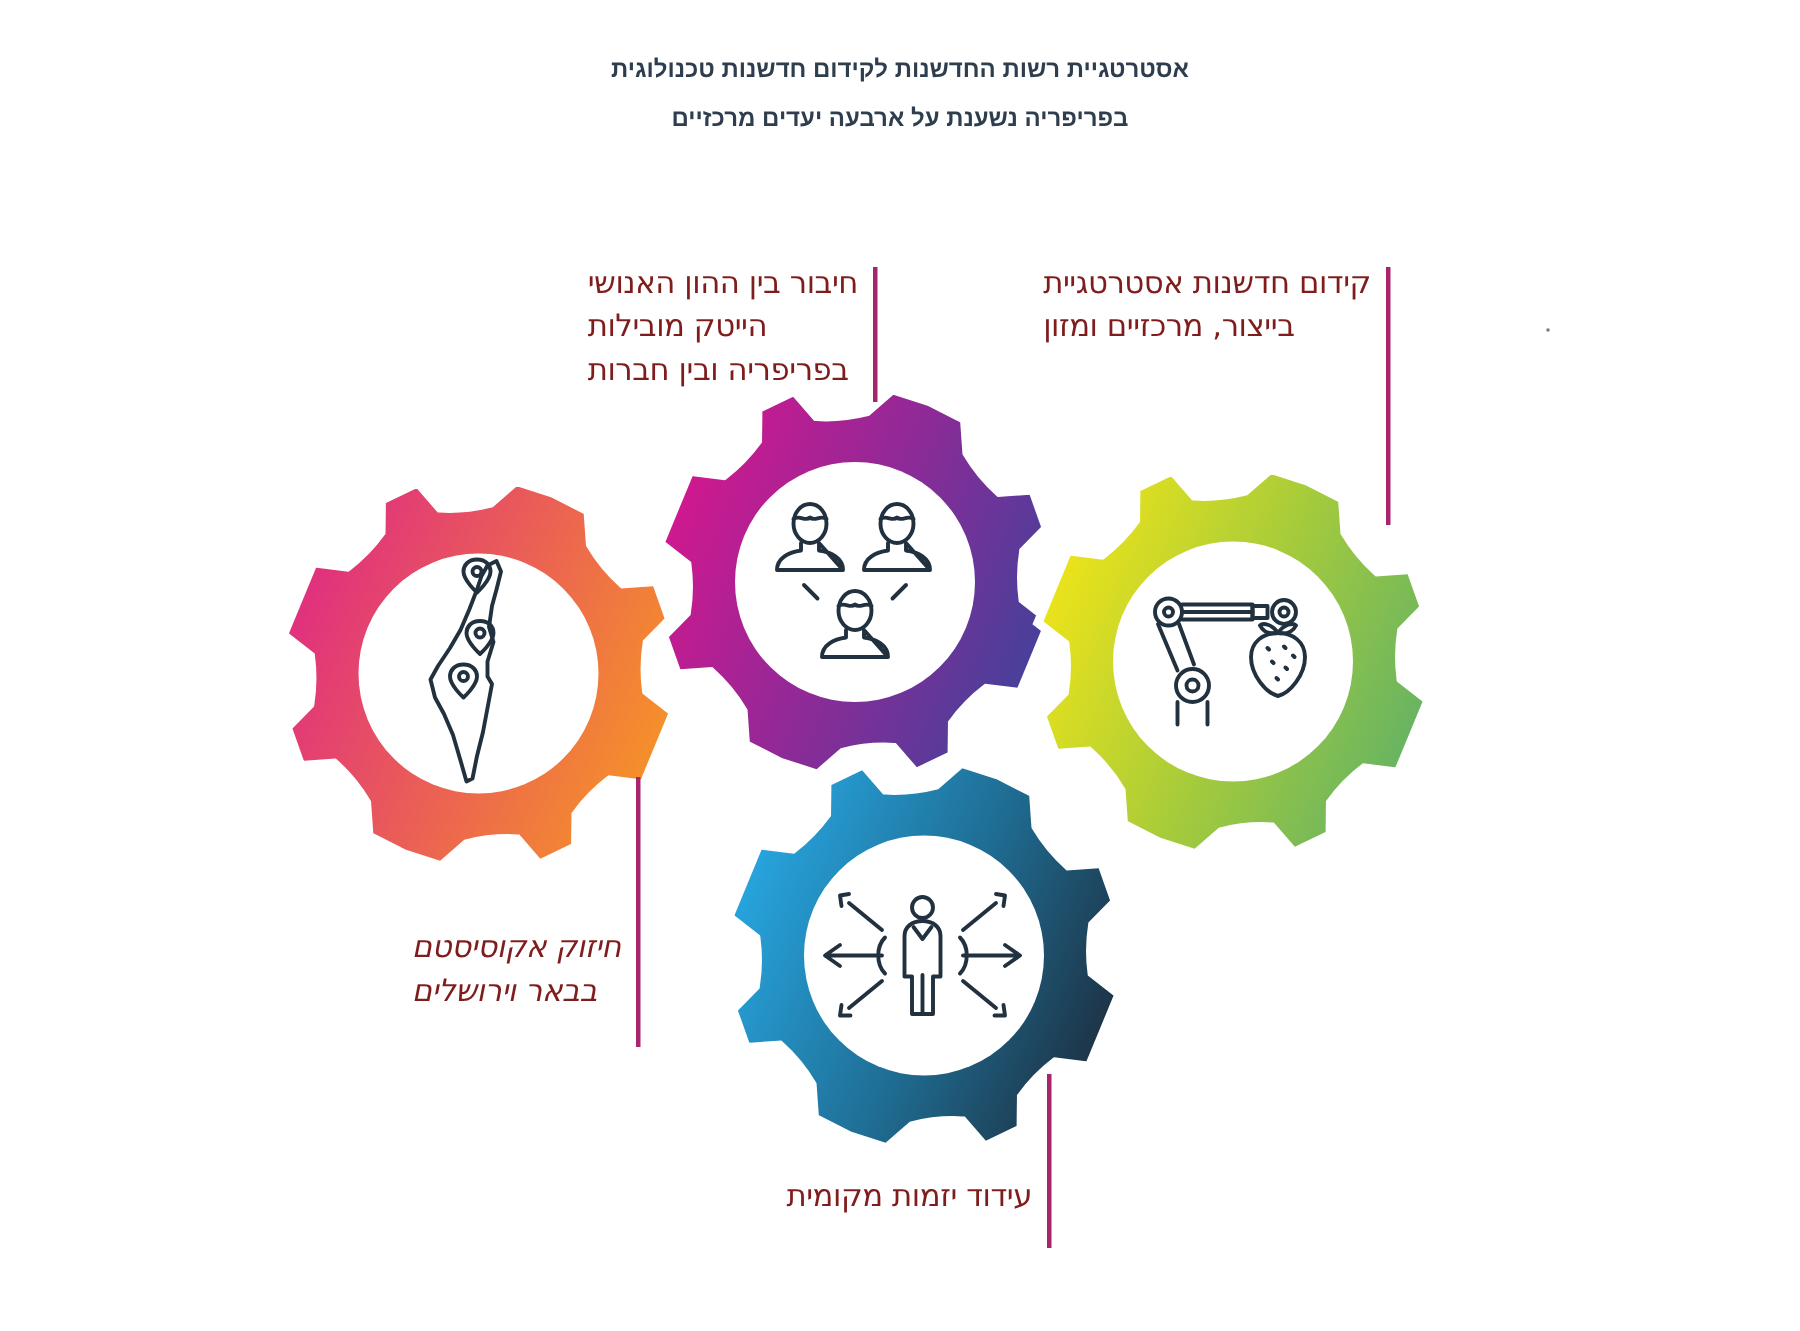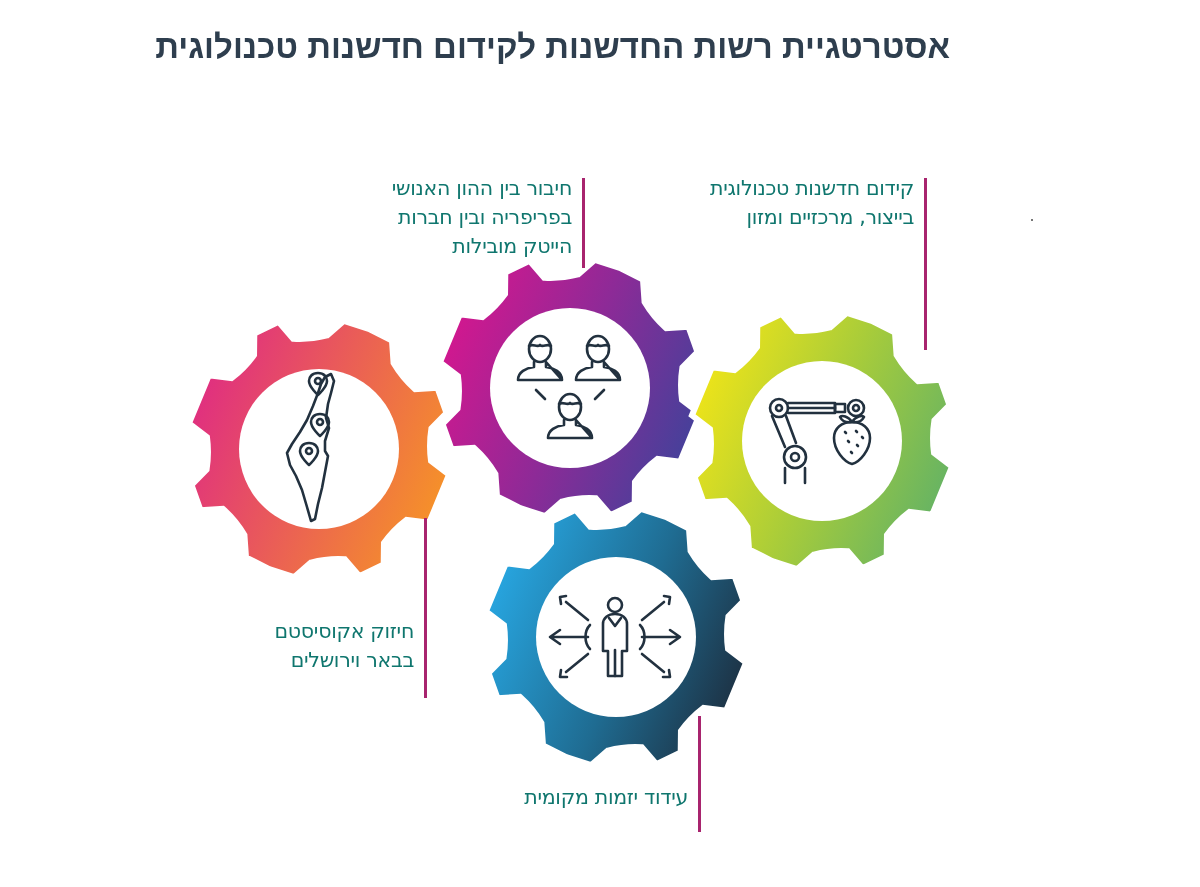--- a/index.html
+++ b/index.html
@@ -1,33 +1,34 @@
 <!DOCTYPE html>
 <html><head>
   <meta charset="utf-8">
   <style>
     html, body { margin: 0; padding: 0; background: #ffffff; }
     body { width: 1200px; height: 887px; position: relative; overflow: hidden;
            font-family: "DejaVu Sans", sans-serif; color: #2e3e4e; }
     .title { position: absolute; left: 250px; width: 700px; top: 30px; text-align: center;
              direction: rtl; font-family: "Liberation Sans", sans-serif; font-weight: bold;
-             font-size: 33px; line-height: 33px; color: #2e3e4e; }
+             font-size: 16px; line-height: 33px; color: #2e3e4e; }
     .title div { white-space: nowrap; }
-    .callout { position: absolute; direction: rtl; text-align: right;
+    .callout { position: absolute; direction: rtl; text-align: left;
                font-family: "DejaVu Sans", sans-serif; font-size: 20.5px; line-height: 29px;
-               color: #0f766e; white-space: nowrap; letter-spacing: -0.3px; }
+               color: #7f1d1d; white-space: nowrap; letter-spacing: -0.3px; }
     .vline { position: absolute; width: 3px; background: #a8246e; }
     svg.diagram { position: absolute; left: 0; top: 0; }
     .stray-dot { position: absolute; left: 1031px; top: 219px; width: 2px; height: 2px; background: #777; }
   </style>
 </head>
 <body>
 
 <div class="title">
   <div>אסטרטגיית רשות החדשנות לקידום חדשנות טכנולוגית</div>
+  <div>בפריפריה נשענת על ארבעה יעדים מרכזיים</div>
 </div>
 
 <svg class="diagram" width="1200" height="887" viewBox="0 0 1200 887">
   <defs>
     <linearGradient id="gPink" x1="0" y1="0" x2="1" y2="0">
       <stop offset="0" stop-color="#e0307f"></stop>
       <stop offset="1" stop-color="#f5902a"></stop>
     </linearGradient>
     <linearGradient id="gPurple" x1="0" y1="0" x2="1" y2="0">
       <stop offset="0" stop-color="#d0188f"></stop>
@@ -153,30 +154,30 @@
   </g>
 </svg>
 
 <div class="vline" style="left:582px; top:178px; height:90px;"></div>
 <div class="vline" style="left:924px; top:178px; height:172px;"></div>
 <div class="vline" style="left:424px; top:518px; height:180px;"></div>
 <div class="vline" style="left:698px; top:716px; height:116px;"></div>
 
 <div class="callout" style="right:628px; top:174px;">
   <div>חיבור בין ההון האנושי</div>
+  <div>הייטק מובילות</div>
   <div>בפריפריה ובין חברות</div>
-  <div>הייטק מובילות</div>
 </div>
 
 <div class="callout" style="right:286px; top:174px;">
-  <div>קידום חדשנות טכנולוגית</div>
+  <div>קידום חדשנות אסטרטגיית</div>
   <div>בייצור, מרכזיים ומזון</div>
 </div>
 
-<div class="callout" style="right:786px; top:617px;">
+<div class="callout" style="right:786px; top:617px;font-style:italic;">
   <div>חיזוק אקוסיסטם</div>
   <div>בבאר וירושלים</div>
 </div>
 
 <div class="callout" style="right:512px; top:783px;">
   <div>עידוד יזמות מקומית</div>
 </div>
 
 <div class="stray-dot"></div>
 

